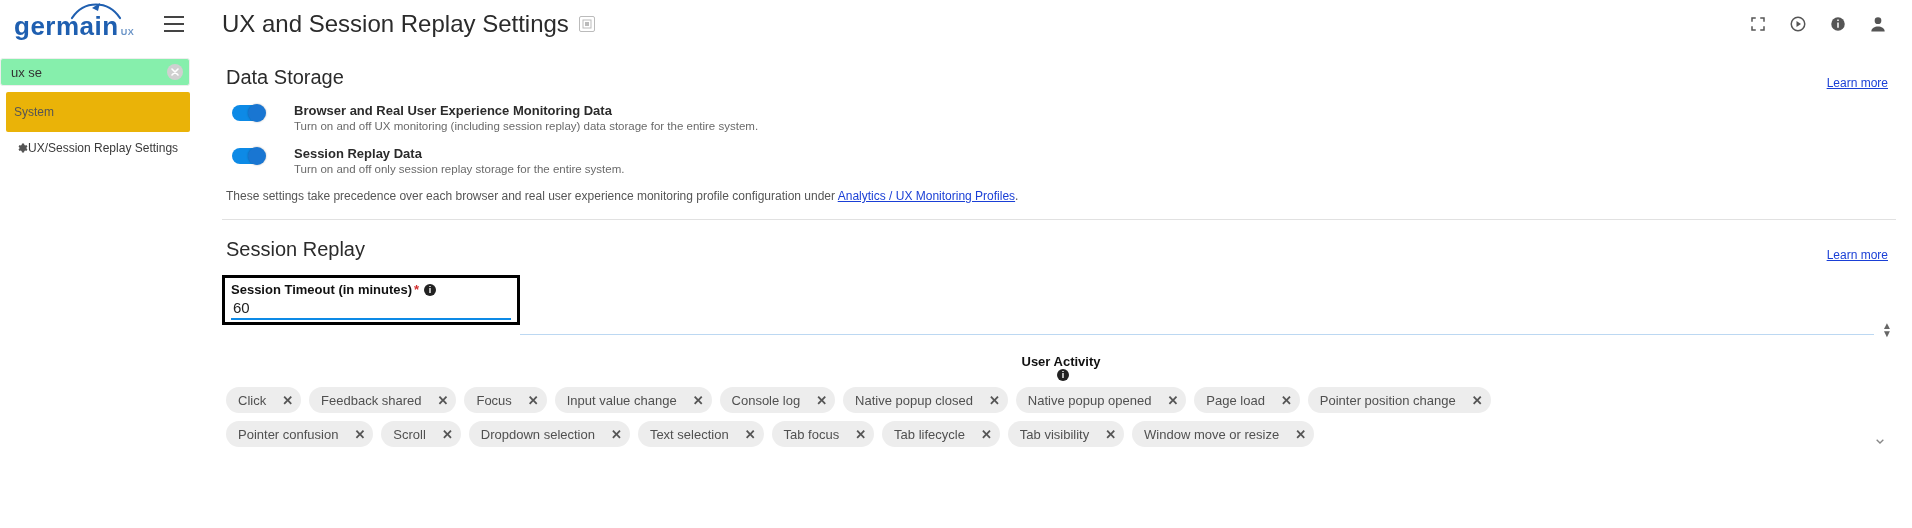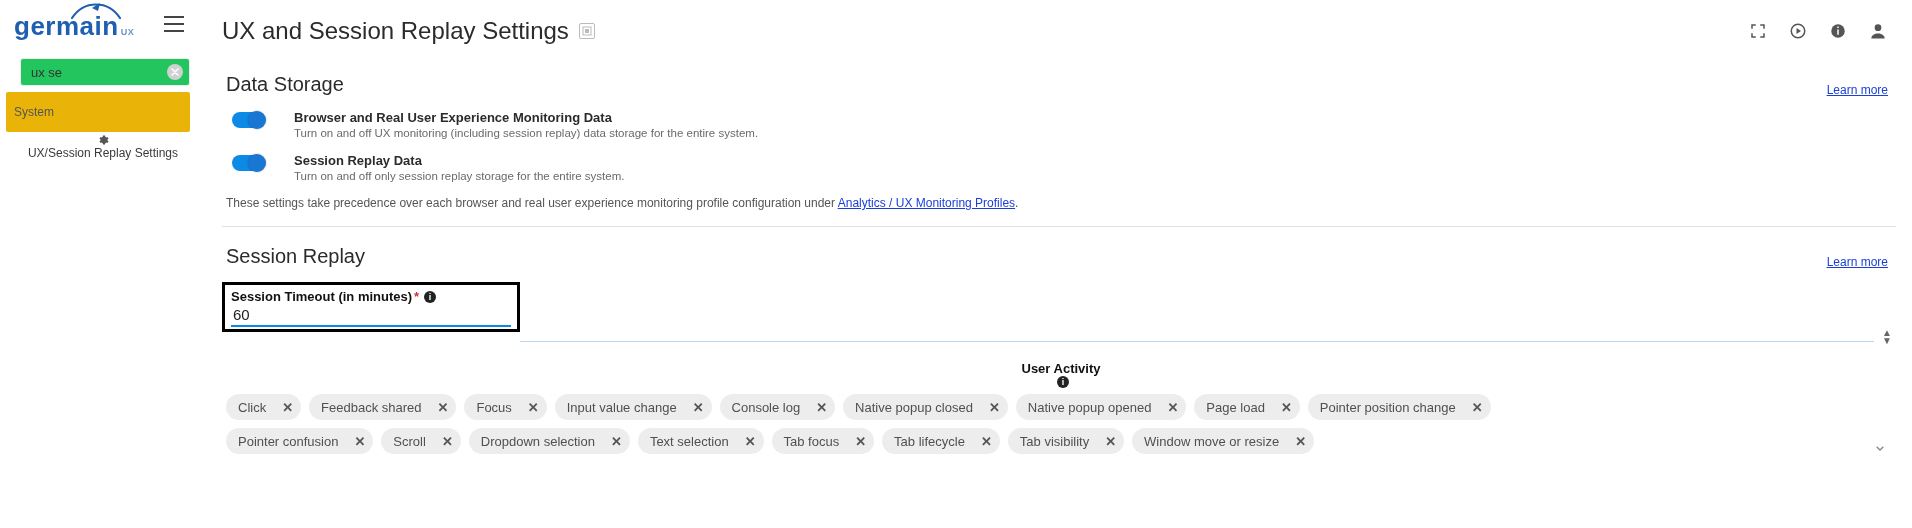--- a/index.html
+++ b/index.html
@@ -14,37 +14,37 @@
     --accent:#0d8ae6;
     --toggle:#0d8ae6;
     --bg:#ffffff;
     --panel:#f7f7f7;
     --row-hover:#f0f0f0;
   }
   *{box-sizing:border-box;}
   html,body{margin:0;padding:0;font-family:"Segoe UI",Arial,Helvetica,sans-serif;background:var(--bg);color:var(--text);}
   body{width:1912px;height:528px;overflow:hidden;}
   .sidebar{position:absolute;left:0;top:0;width:196px;height:528px;background:#fff;}
-  .main{position:absolute;left:196px;top:0;right:0;height:528px;padding:7px 16px 0 26px;}
+  .main{position:absolute;left:196px;top:0;right:0;height:528px;padding:0 16px 0 26px;}
 
   
   .logo-wrap{display:flex;align-items:center;height:48px;gap:28px;padding-left:14px;}
   .logo{position:relative;width:124px;height:40px;}
   .logo-text{position:absolute;bottom:2px;left:0;font-size:26px;font-weight:700;letter-spacing:.5px;color:#1f5fb0;}
   .logo-text sub{font-size:9px;color:#6a94c7;margin-left:2px;vertical-align:baseline;position:relative;top:0;}
   .swoosh{position:absolute;top:-2px;left:56px;}
   .hamburger{width:24px;height:24px;display:flex;flex-direction:column;justify-content:center;gap:5px;cursor:pointer;margin-left:auto;margin-right:8px;}
   .hamburger span{display:block;height:2px;background:#444;width:20px;}
 
-  .searchbox{margin:10px 6px 6px 20px;position:relative;background:#22c55e;border:1px solid #eee;border-radius:3px;height:28px;display:flex;align-items:center;padding:0 26px 0 8px;}
+  .searchbox{margin:10px 6px 6px 0;position:relative;background:#86efac;border:1px solid #eee;border-radius:3px;height:28px;display:flex;align-items:center;padding:0 26px 0 8px;}
   .searchbox input{border:0;background:transparent;width:100%;font-size:13px;color:#333;outline:none;}
   .searchbox .clear{position:absolute;right:6px;top:50%;transform:translateY(-50%);width:16px;height:16px;border-radius:50%;background:#d0d0d0;display:flex;align-items:center;justify-content:center;font-size:10px;color:#fff;cursor:pointer;}
 
   .sys-row{background:#eab308;height:40px;display:flex;align-items:center;padding-left:8px;font-size:12px;color:#555;margin:0 6px;border-radius:2px;}
-  .tree-item{display:flex;align-items:center;gap:0;height:28px;padding-left:10px;font-size:12px;color:#3a3a3a;margin:2px 6px;cursor:pointer;flex-direction:column;}
+  .tree-item{display:flex;align-items:center;gap:0;height:28px;padding-left:10px;font-size:12px;color:#3a3a3a;margin:2px 6px;cursor:pointer;}
   .tree-item .gear{width:12px;height:12px;}
 
   
   .header{display:flex;align-items:center;height:48px;}
   .page-title{font-size:24px;font-weight:400;color:#2b2b2b;}
   .title-icon{width:16px;height:16px;border:1px solid #bbb;border-radius:2px;margin-left:10px;display:flex;align-items:center;justify-content:center;font-size:10px;color:#bbb;}
   .header-actions{margin-left:auto;display:flex;align-items:center;gap:20px;padding-right:8px;}
   .icon-btn{width:20px;height:20px;display:flex;align-items:center;justify-content:center;color:#555;cursor:pointer;}
 
   

